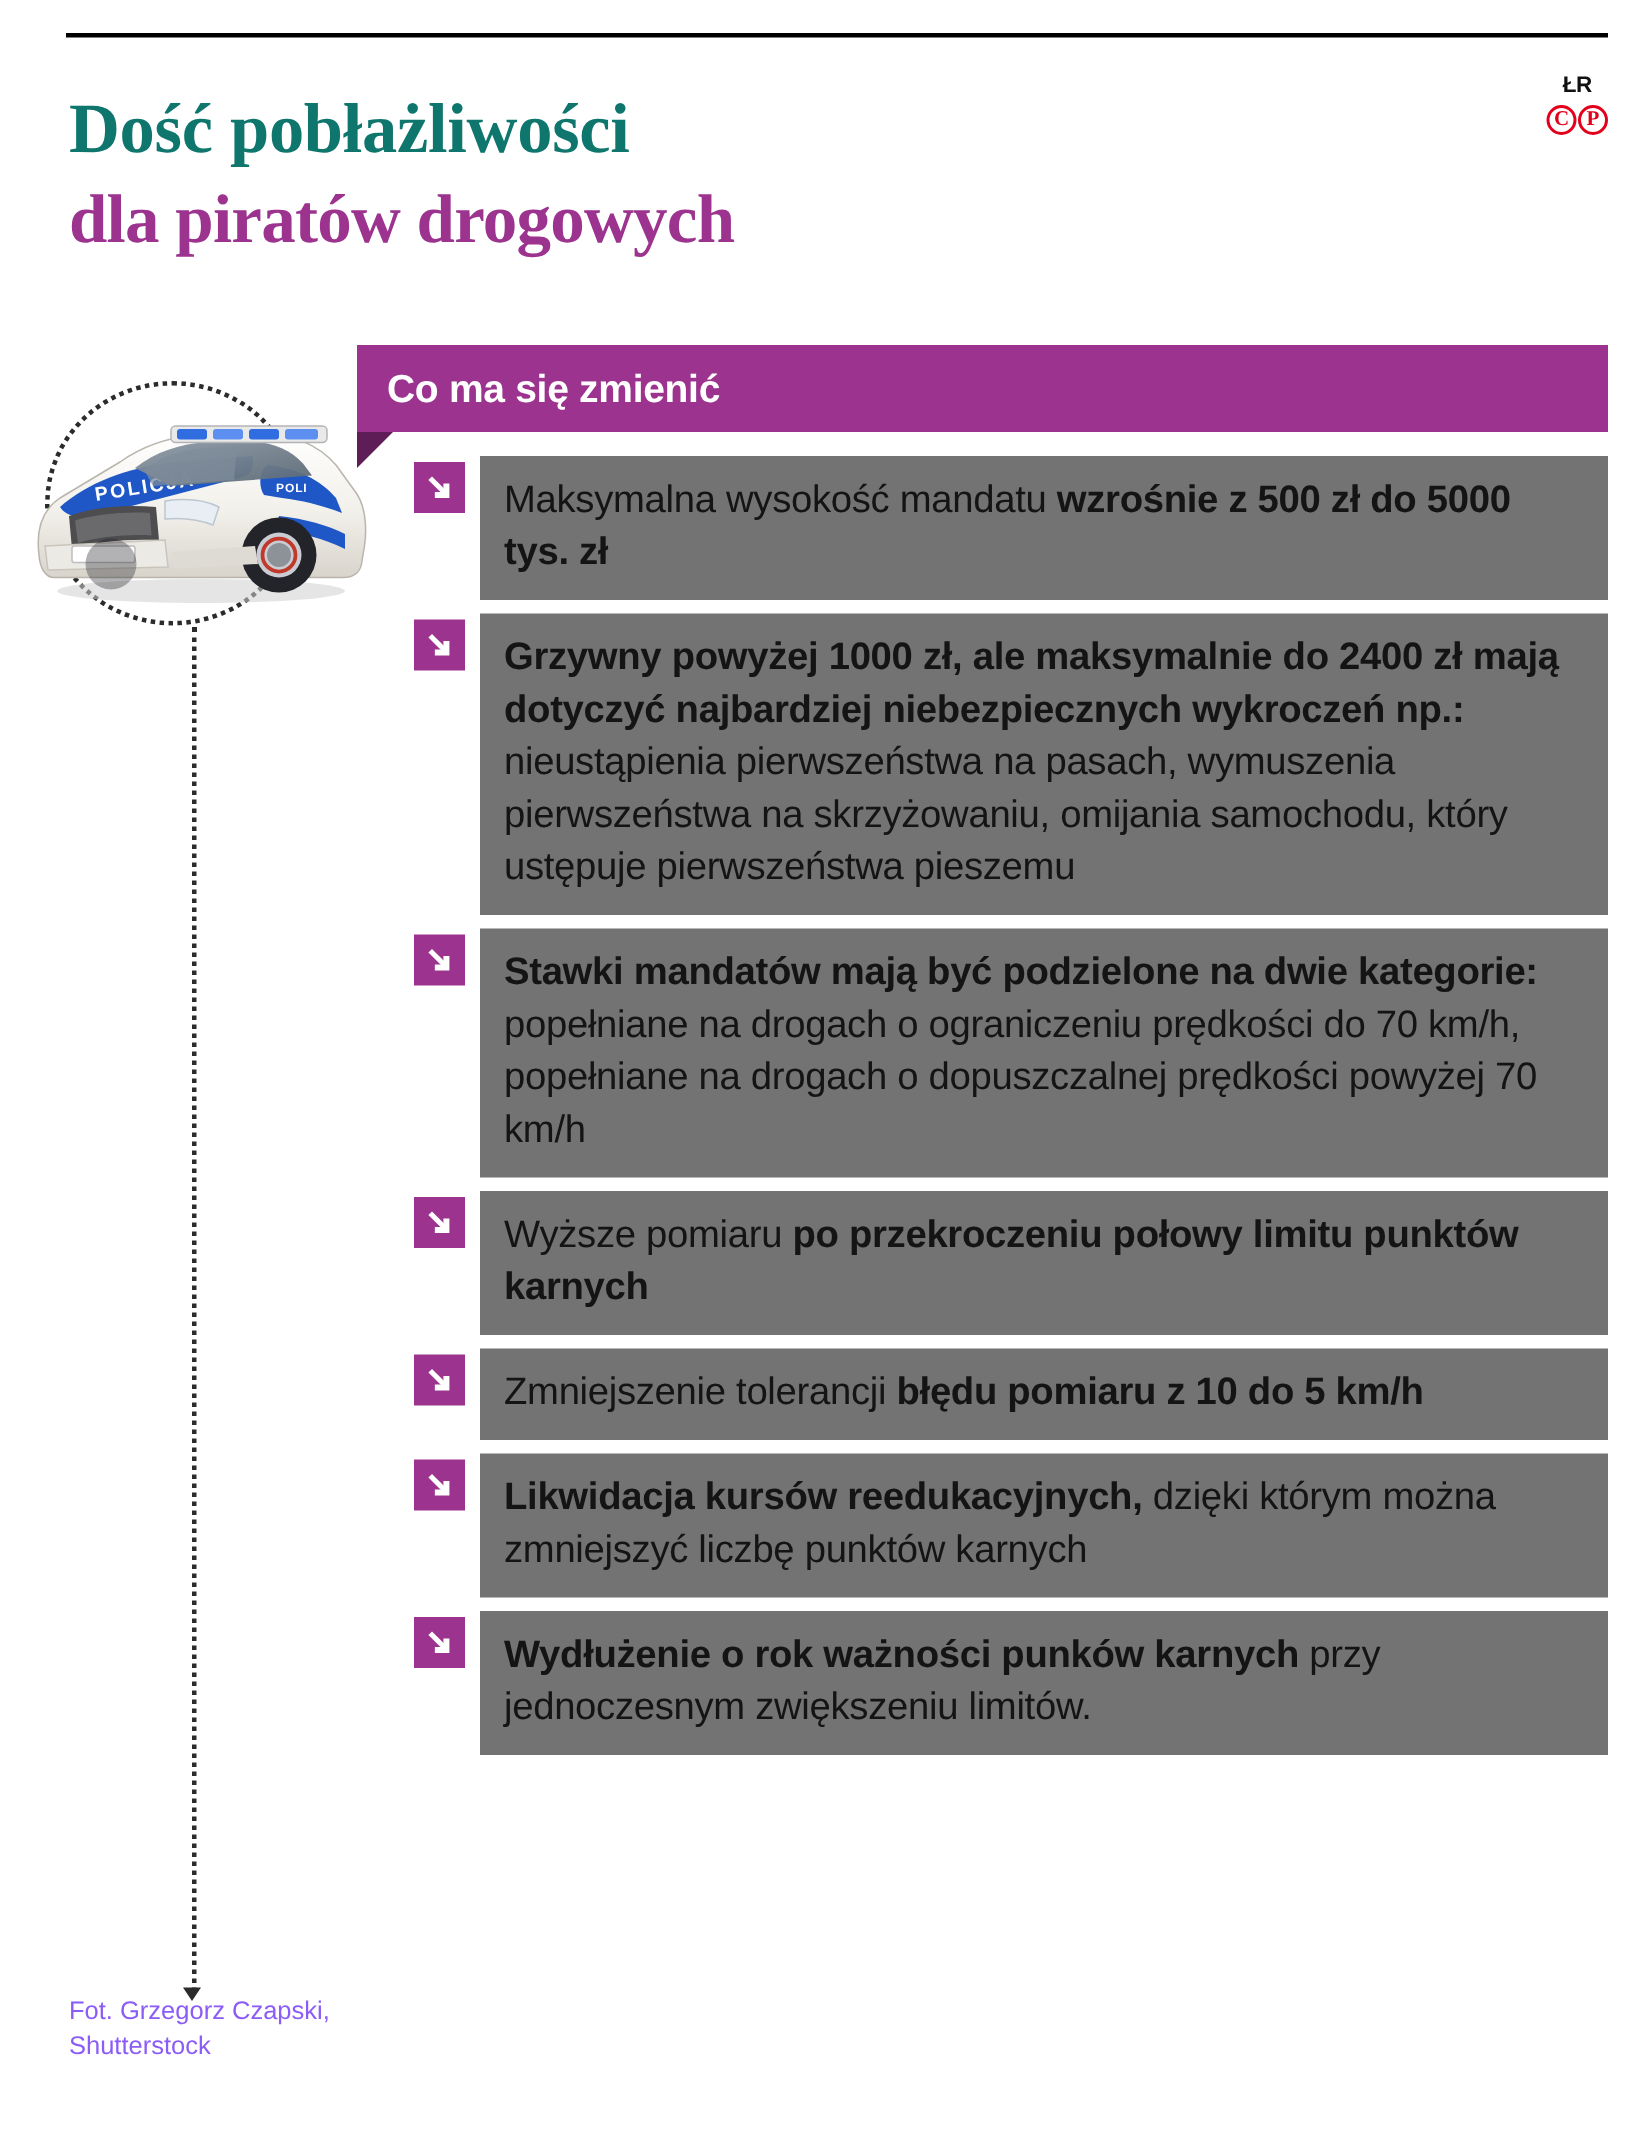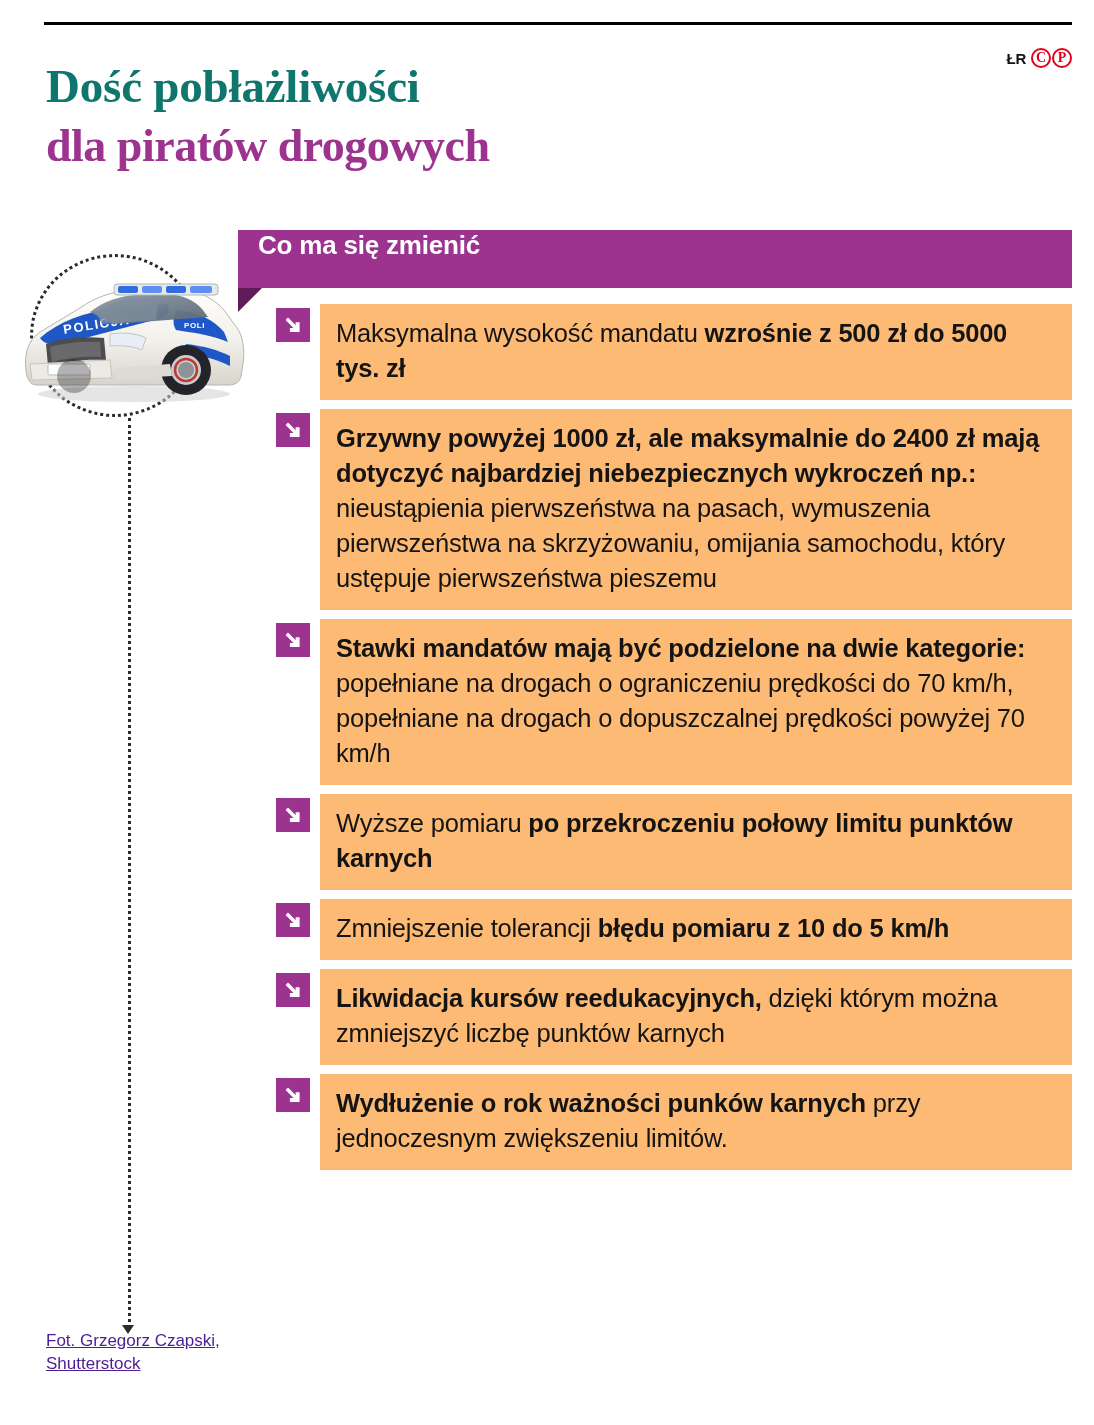--- a/index.html
+++ b/index.html
@@ -26,20 +26,21 @@
   }
 
   
   .logo {
     position: absolute;
     right: 22px;
     top: 48px;
     display: flex;
     align-items: center;
     gap: 5px;
+    flex-direction: column;
   }
   .logo-lr {
     font-family: "Liberation Sans", sans-serif;
     font-weight: bold;
     font-size: 15px;
     color: #111111;
     letter-spacing: -0.3px;
   }
   .logo-mark {
     display: flex;
@@ -134,34 +135,33 @@
   }
 
   .photo-credit {
     position: absolute;
     left: 46px;
     top: 1329px;
     width: 210px;
     font-family: "Liberation Sans", sans-serif;
     font-size: 17px;
     line-height: 23px;
-    color: #4c1d95;
-    text-decoration: underline;
+    color: #8b5cf6;
   }
 
   
   .ribbon {
     position: absolute;
     left: 238px;
     top: 230px;
     width: 834px;
     height: 58px;
     background: #9c348f;
     display: flex;
-    align-items: flex-start;
+    align-items: center;
   }
   .ribbon-title {
     color: #ffffff;
     font-family: "Liberation Sans", sans-serif;
     font-weight: bold;
     font-size: 26px;
     letter-spacing: -0.2px;
     padding-left: 20px;
   }
   .ribbon-fold {
@@ -195,21 +195,21 @@
     margin-top: 4px;
     position: relative;
   }
   .bullet svg {
     position: absolute;
     left: 7px;
     top: 7px;
   }
   .row-body {
     flex: 1 1 auto;
-    background: #fdba74;
+    background: #737373;
     padding: 12px 16px 14px 16px;
     box-sizing: border-box;
     font-family: "Liberation Sans", sans-serif;
     font-size: 25.5px;
     line-height: 35px;
     color: #141414;
     letter-spacing: -0.2px;
   }
   .row-body b { font-weight: bold; }
 </style>

